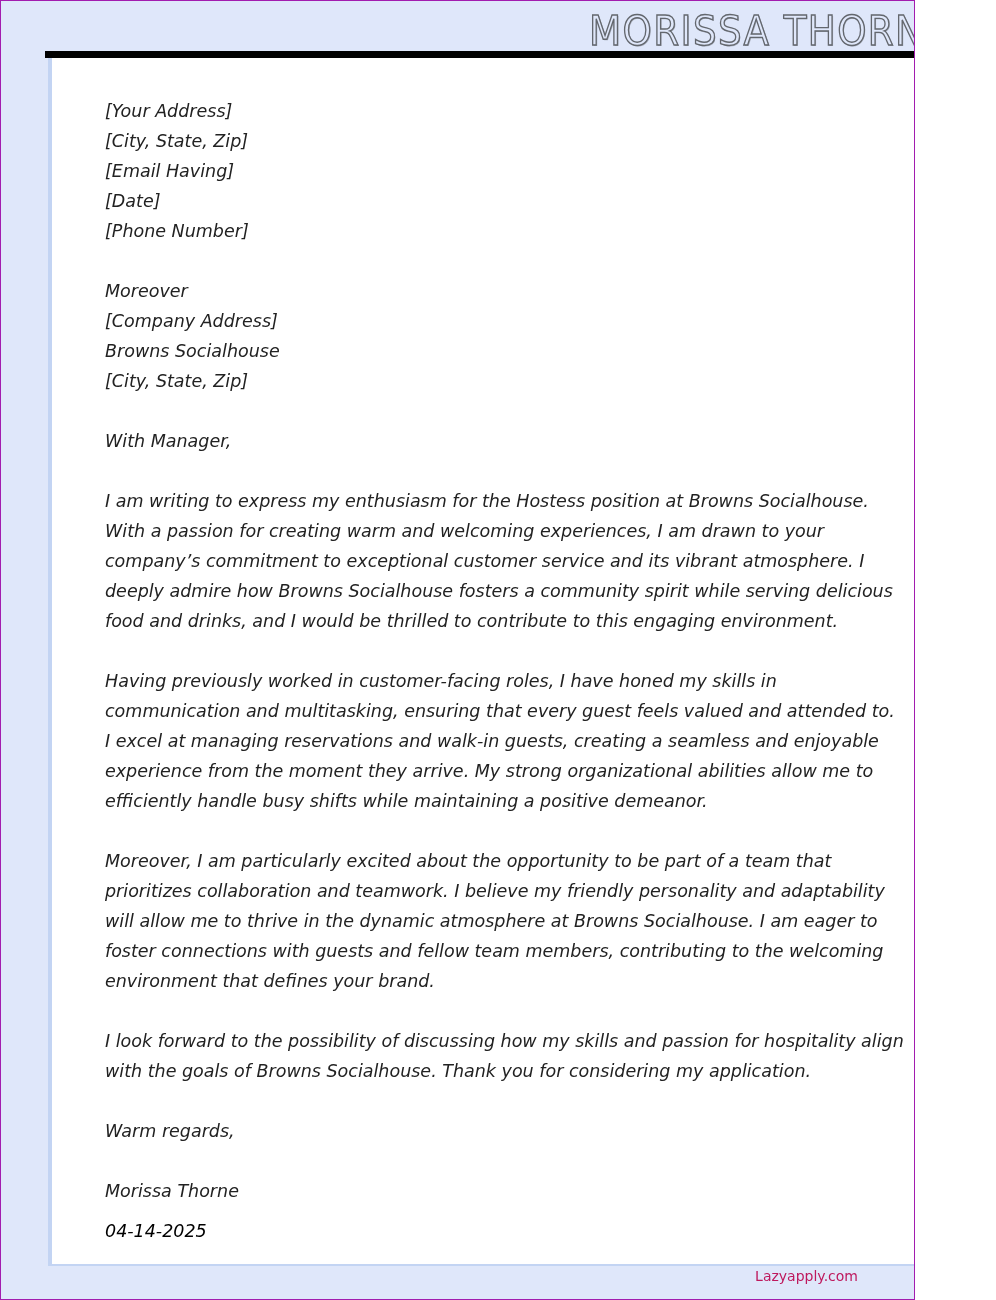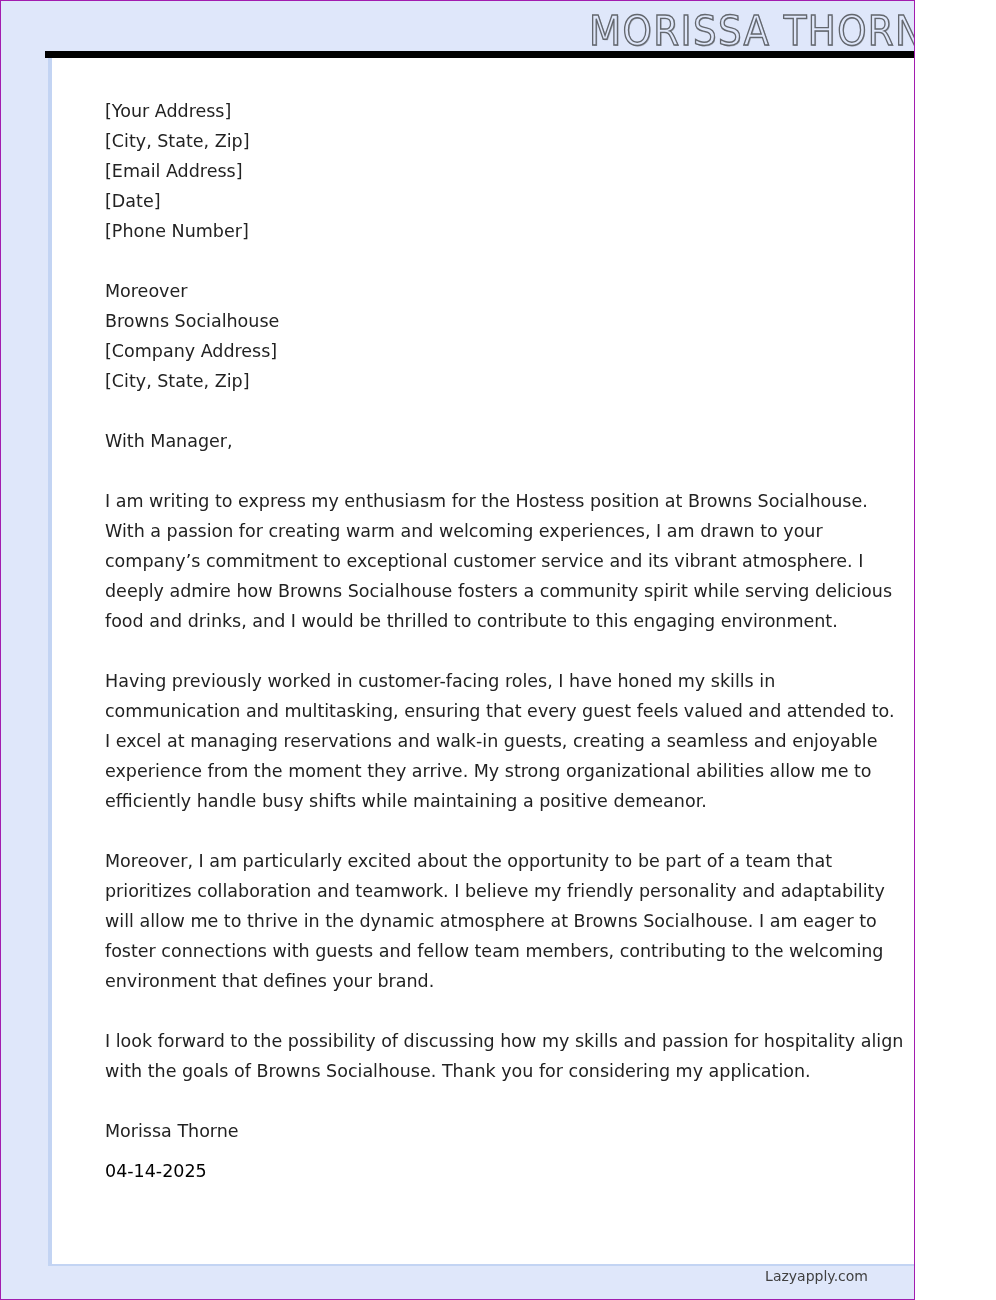--- a/index.html
+++ b/index.html
@@ -68,20 +68,21 @@
     left: 47px;
     top: 57px;
     width: 898px;
     height: 1208px;
     box-sizing: border-box;
     background: #ffffff;
     border-left: 4px solid #c3d4f3;
     border-right: 2px solid #c3d4f3;
     border-bottom: 2px solid #c3d4f3;
     padding: 38px 40px 15px 53px;
+    font-style: italic;
   }
 
   .letter-body {
     font-family: "DejaVu Sans", sans-serif;
     font-size: 17.5px;
     line-height: 30px;
     color: #222222;
   }
 
   .block {
@@ -107,65 +108,66 @@
     margin: 0 0 10px 0;
   }
   .signature-date {
     color: #000000;
     margin: 0;
   }
 
   
   .footer-watermark {
     position: absolute;
-    right: 46px;
+    right: 56px;
     bottom: 14px;
     font-family: "DejaVu Sans", sans-serif;
     font-size: 14px;
     line-height: 18px;
-    color: #404040;
+    color: #be185d;
     white-space: nowrap;
   }
 </style>
 </head>
 <body>
 
 <div class="page">
 
   <div class="header">
     <div class="applicant-name">MORISSA THORNE</div>
   </div>
 
   <div class="top-rule"></div>
 
   <div class="letter-card">
     <div class="letter-body">
 
       <div class="block">
         <div class="line">[Your Address]</div>
         <div class="line">[City, State, Zip]</div>
-        <div class="line">[Email Address]</div>
+        <div class="line">[Email Having]</div>
         <div class="line">[Date]</div>
         <div class="line">[Phone Number]</div>
       </div>
 
       <div class="block">
         <div class="line">Moreover</div>
+        <div class="line">[Company Address]</div>
         <div class="line">Browns Socialhouse</div>
-        <div class="line">[Company Address]</div>
         <div class="line">[City, State, Zip]</div>
       </div>
 
       <div class="salutation">With Manager,</div>
 
       <p class="para">I am writing to express my enthusiasm for the Hostess position at Browns Socialhouse. With a passion for creating warm and welcoming experiences, I am drawn to your company’s commitment to exceptional customer service and its vibrant atmosphere. I deeply admire how Browns Socialhouse fosters a community spirit while serving delicious food and drinks, and I would be thrilled to contribute to this engaging environment.</p>
       <p class="para">Having previously worked in customer-facing roles, I have honed my skills in communication and multitasking, ensuring that every guest feels valued and attended to. I excel at managing reservations and walk-in guests, creating a seamless and enjoyable experience from the moment they arrive. My strong organizational abilities allow me to efficiently handle busy shifts while maintaining a positive demeanor.</p>
       <p class="para">Moreover, I am particularly excited about the opportunity to be part of a team that prioritizes collaboration and teamwork. I believe my friendly personality and adaptability will allow me to thrive in the dynamic atmosphere at Browns Socialhouse. I am eager to foster connections with guests and fellow team members, contributing to the welcoming environment that defines your brand.</p>
       <p class="para">I look forward to the possibility of discussing how my skills and passion for hospitality align with the goals of Browns Socialhouse. Thank you for considering my application.</p>
 
+      <div class="sign-off">Warm regards,</div>
 
       <div class="signature-name">Morissa Thorne</div>
       <div class="signature-date">04-14-2025</div>
 
     </div>
   </div>
 
   <div class="footer-watermark">Lazyapply.com</div>
 
 </div>

